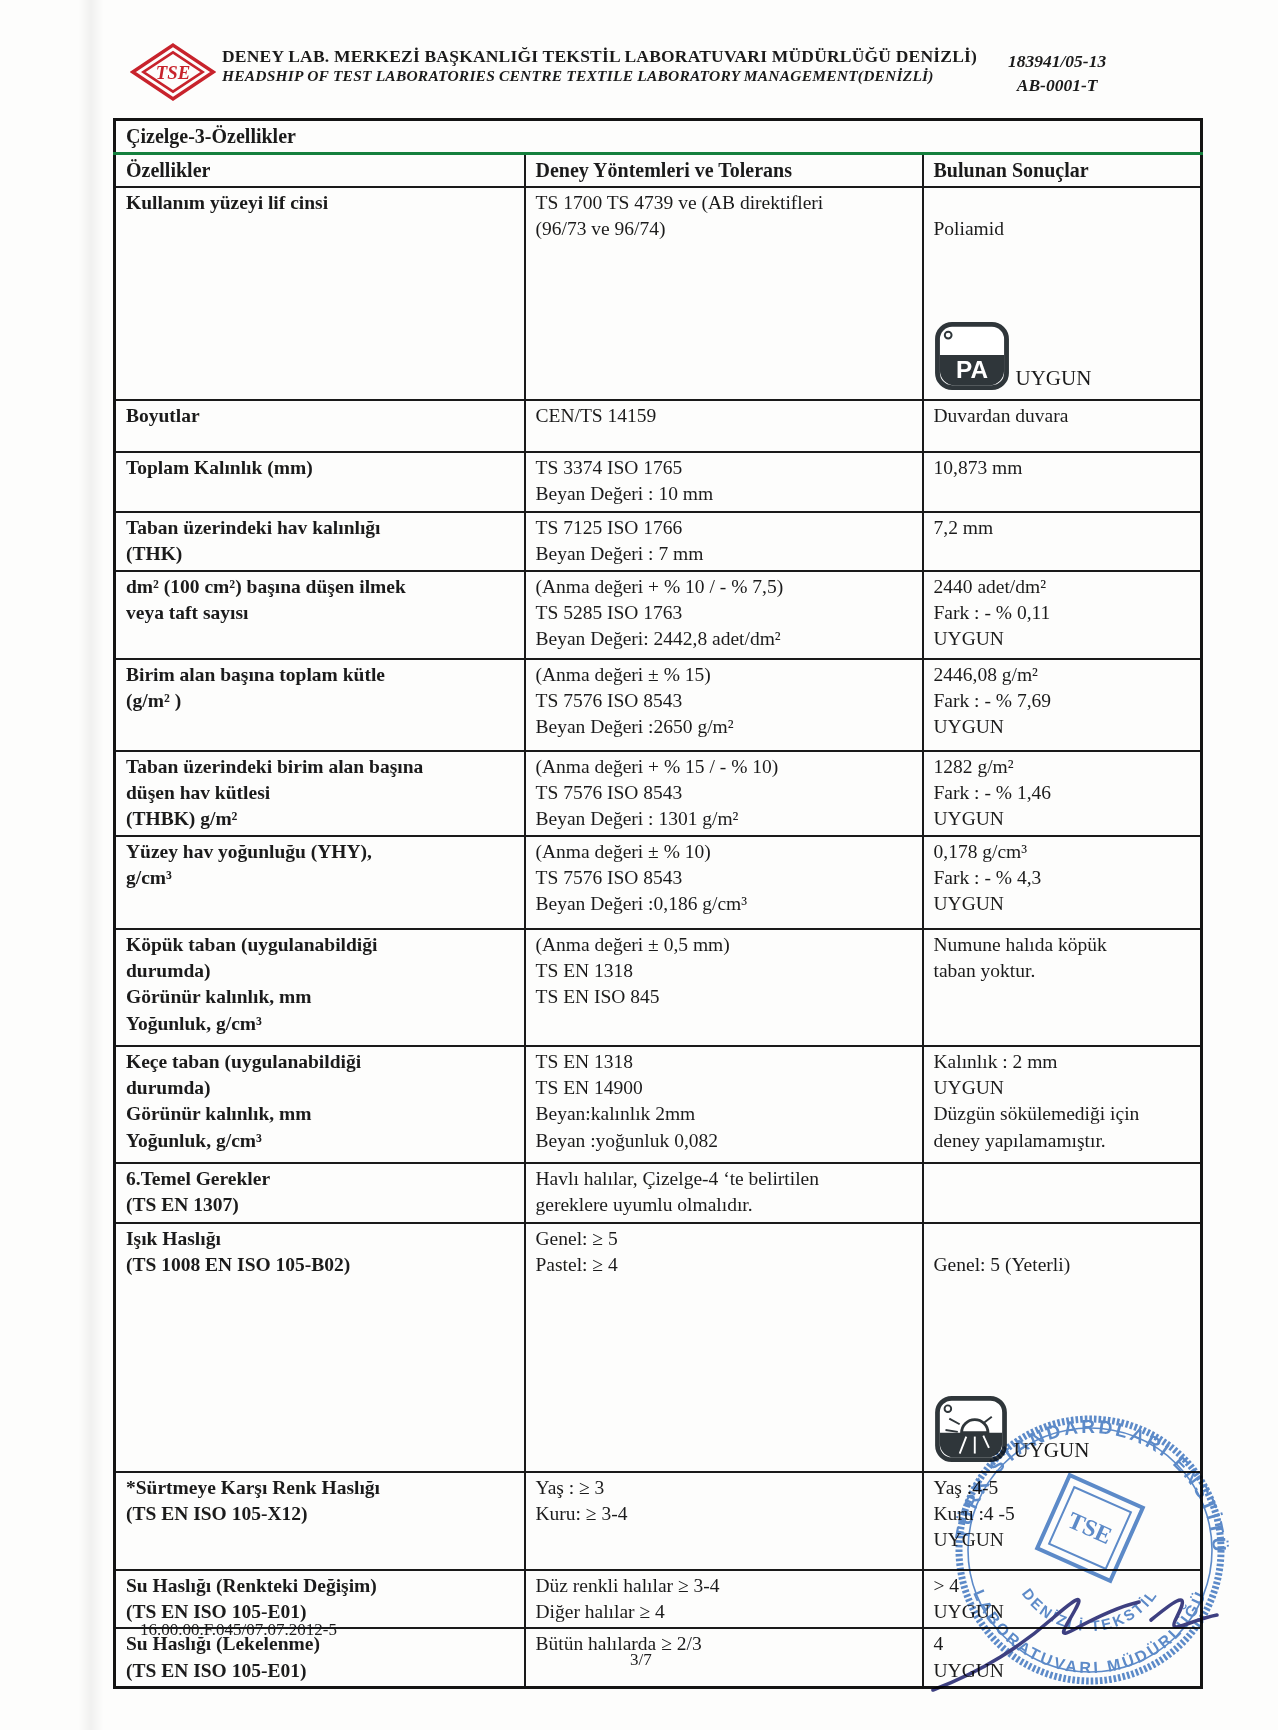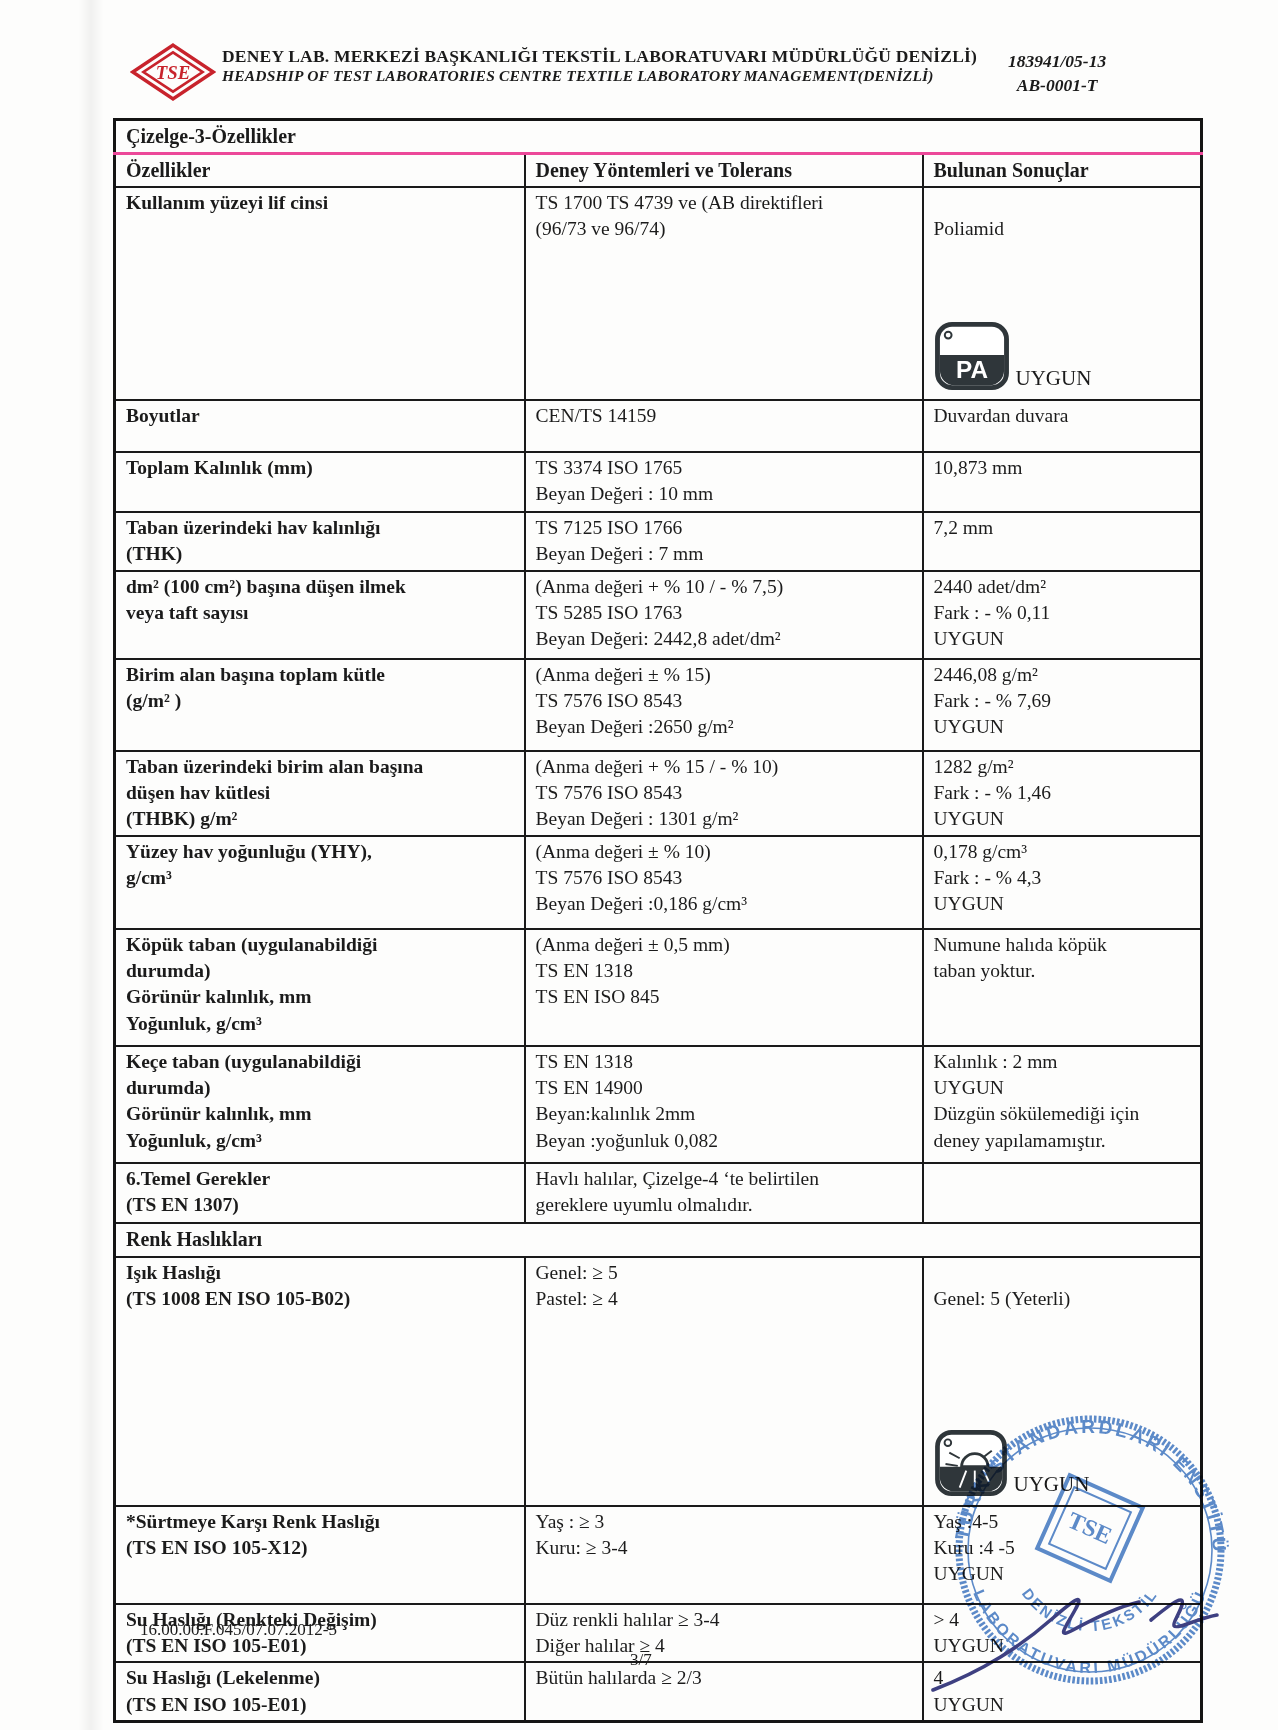--- a/index.html
+++ b/index.html
@@ -24,21 +24,21 @@
 
   
   table.rep{position:absolute;left:113px;top:118px;width:1087px;
     border-collapse:collapse;table-layout:fixed;}
   table.rep col.c1{width:410px;} table.rep col.c2{width:398px;} table.rep col.c3{width:279px;}
   table.rep{border:3px solid #141414;}
   table.rep td{border:2px solid #1a1a1a;vertical-align:top;
     padding:2px 10px 2px 10px;font-size:19.5px;line-height:1.35;
     white-space:pre-line;position:relative;}
   td.b{font-weight:bold;}
-  tr.title-row td{font-weight:bold;font-size:20px;border-bottom:3px solid #ec4899;}
+  tr.title-row td{font-weight:bold;font-size:20px;border-bottom:3px solid #15803d;}
   tr.head-row td{font-weight:bold;font-size:20px;}
   tr.section-row td{font-weight:bold;font-size:20px;}
 
   .symbol-row{position:absolute;left:10px;bottom:8px;display:flex;align-items:flex-end;gap:6px;white-space:normal;}
   .uygun{font-size:21px;line-height:1;padding-bottom:2px;}
 
   
   .foot-code{position:absolute;left:140px;top:1588px;font-size:17px;margin-top:32px;}
   .foot-page{position:absolute;left:630px;top:1650px;font-size:17px;font-family:Liberation Serif, serif;}
 
@@ -195,23 +195,20 @@
   </tr>
 
   <tr style="height:60px;">
     <td class="b">6.Temel Gerekler
 (TS EN 1307)</td>
     <td>Havlı halılar, Çizelge-4 ‘te belirtilen
 gereklere uyumlu olmalıdır.</td>
     <td></td>
   </tr>
 
-  <tr class="section-row" style="height:34px;">
-    <td colspan="3">Renk Haslıkları</td>
-  </tr>
 
   <tr style="height:249px;">
     <td class="b">Işık Haslığı
 (TS 1008 EN ISO 105-B02)</td>
     <td>Genel: ≥ 5
 Pastel: ≥ 4</td>
     <td>
       <span>Genel: 5 (Yeterli)</span>
       <span class="symbol-row">
         <svg viewBox="0 0 78 72" width="74" height="68">

